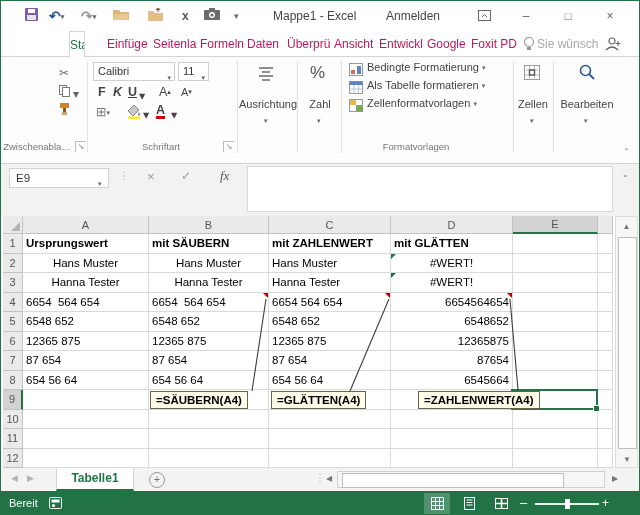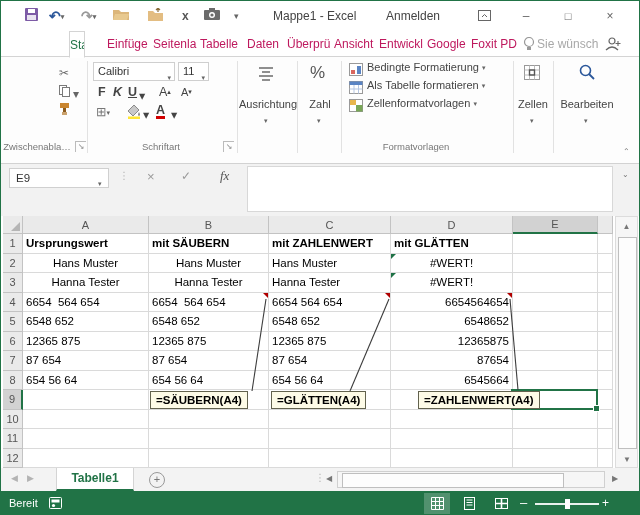--- a/index.html
+++ b/index.html
@@ -148,21 +148,21 @@
     </span>
     <span class="winbtn" style="left:510px;">–</span>
     <span class="winbtn" style="left:552px;font-size:11px;">□</span>
     <span class="winbtn" style="left:594px;">×</span>
   </div>
 
   <div id="tabsrow">
     <div class="rtab active" style="left:68px;width:16px;">Start</div>
     <div class="rtab" style="left:106px;width:44px;">Einfüge</div>
     <div class="rtab" style="left:152px;width:44px;">Seitenla</div>
-    <div class="rtab" style="left:199px;width:44px;">Tabelle</div>
+    <div class="rtab" style="left:199px;width:44px;">Formeln</div>
     <div class="rtab" style="left:246px;width:37px;">Daten</div>
     <div class="rtab" style="left:286px;width:44px;">Überprü</div>
     <div class="rtab" style="left:333px;width:42px;">Ansicht</div>
     <div class="rtab" style="left:378px;width:45px;">Entwickl</div>
     <div class="rtab" style="left:426px;width:42px;">Google</div>
     <div class="rtab" style="left:470px;width:46px;">Foxit PD</div>
     <span class="abs" style="left:522px;top:6px;">
       <svg width="12" height="14">
           <circle cx="6" cy="5" r="4.5" fill="none" stroke="#999" stroke-width="1.2"></circle>
           <rect x="4" y="10" width="4" height="3" fill="#999"></rect>

